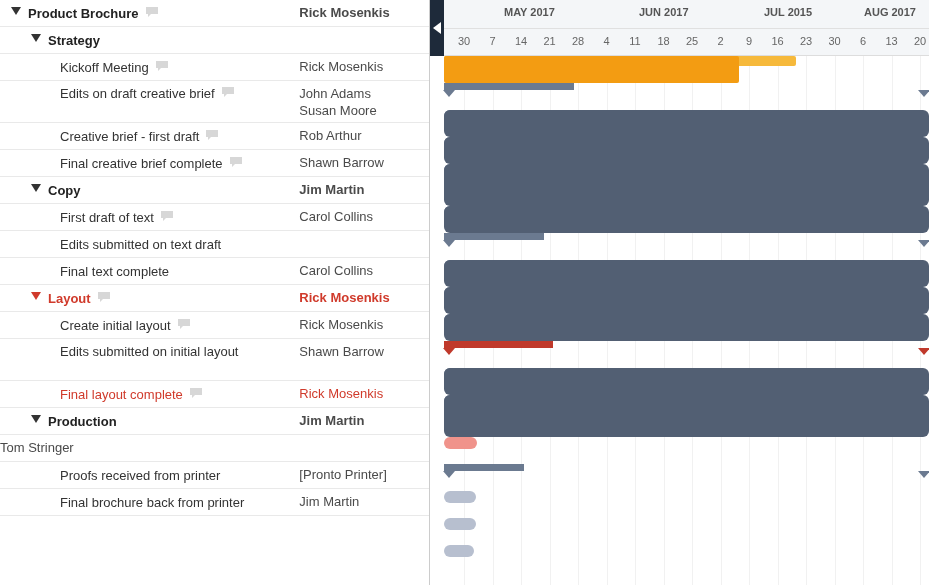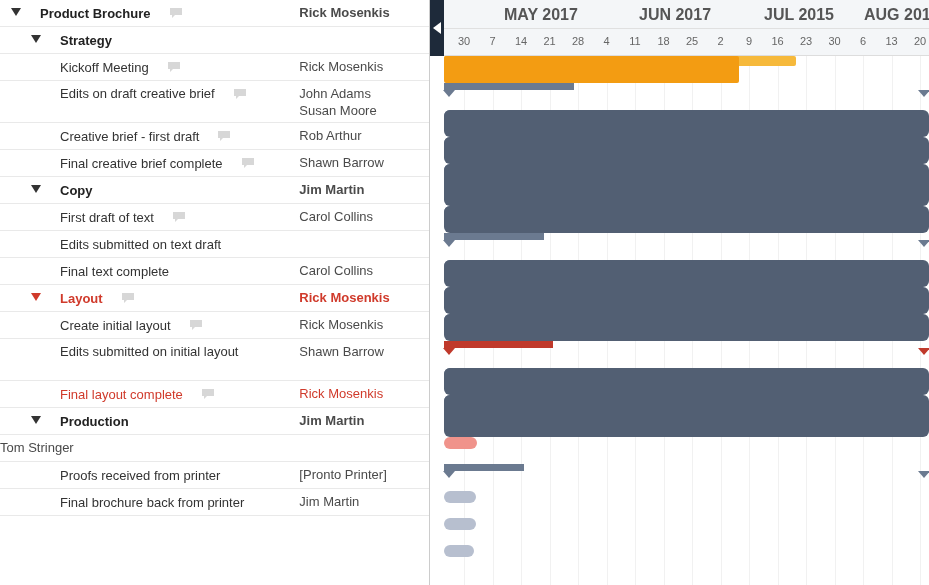--- a/index.html
+++ b/index.html
@@ -37,33 +37,33 @@
     position: absolute;
     left: 0; top: 0; width: 14px; height: 56px;
     background: #1e2a3a;
     display:flex; align-items:center; justify-content:center;
     color:#fff;
     cursor:pointer;
   }
   .collapse-handle svg { width:8px; height:12px; fill:#fff;}
   .timeline-inner { position:absolute; left:14px; right:0; top:0; bottom:0; }
   .months { height: 28px; display:flex; align-items:center; position:relative;}
-  .month-label { position:absolute; top:6px; font-size:16px; color:#555; font-weight:600; white-space:nowrap;}
+  .month-label { position:absolute; top:6px; font-size:11px; color:#555; font-weight:600; white-space:nowrap;}
   .days { height:28px; position:relative; border-top:1px solid #e0e0e0;}
   .day-label { position:absolute; top:6px; font-size:11px; color:#666; width:28px; text-align:center; margin-left:-14px;}
   .rows-left { flex:1; overflow:hidden; }
   .rows-right { position:absolute; left:14px; right:0; top:56px; bottom:0;}
   .row {
     height: 27px;
     border-bottom: 1px solid #e9e9e9;
     display:flex; align-items:center;
     position:relative;
   }
   .row.tall { height: 42px; align-items:flex-start; padding-top:5px;}
-  .row .task-cell { width: 300px; display:flex; align-items:center; padding-left: 10px; gap: 12px;}
+  .row .task-cell { width: 300px; display:flex; padding-left: 10px;}
   .row .resp-cell { width: 130px; color:#4a4a4a; line-height:1.3;}
   .row .resp-cell div { white-space:nowrap;}
   .toggle { display:inline-flex; width:12px; height:12px; margin-right:6px; align-items:center; justify-content:center; cursor:pointer;}
   .toggle svg { width:10px; height:10px; fill:#333;}
   .indent-1 { padding-left: 30px !important;}
   .indent-2 { padding-left: 60px !important;}
   .bold { font-weight:700; color:#222;}
   .red { color:#d03a2b !important;}
   .red .toggle svg { fill:#d03a2b;}
   .row .resp-cell.bold { font-weight:700;}

